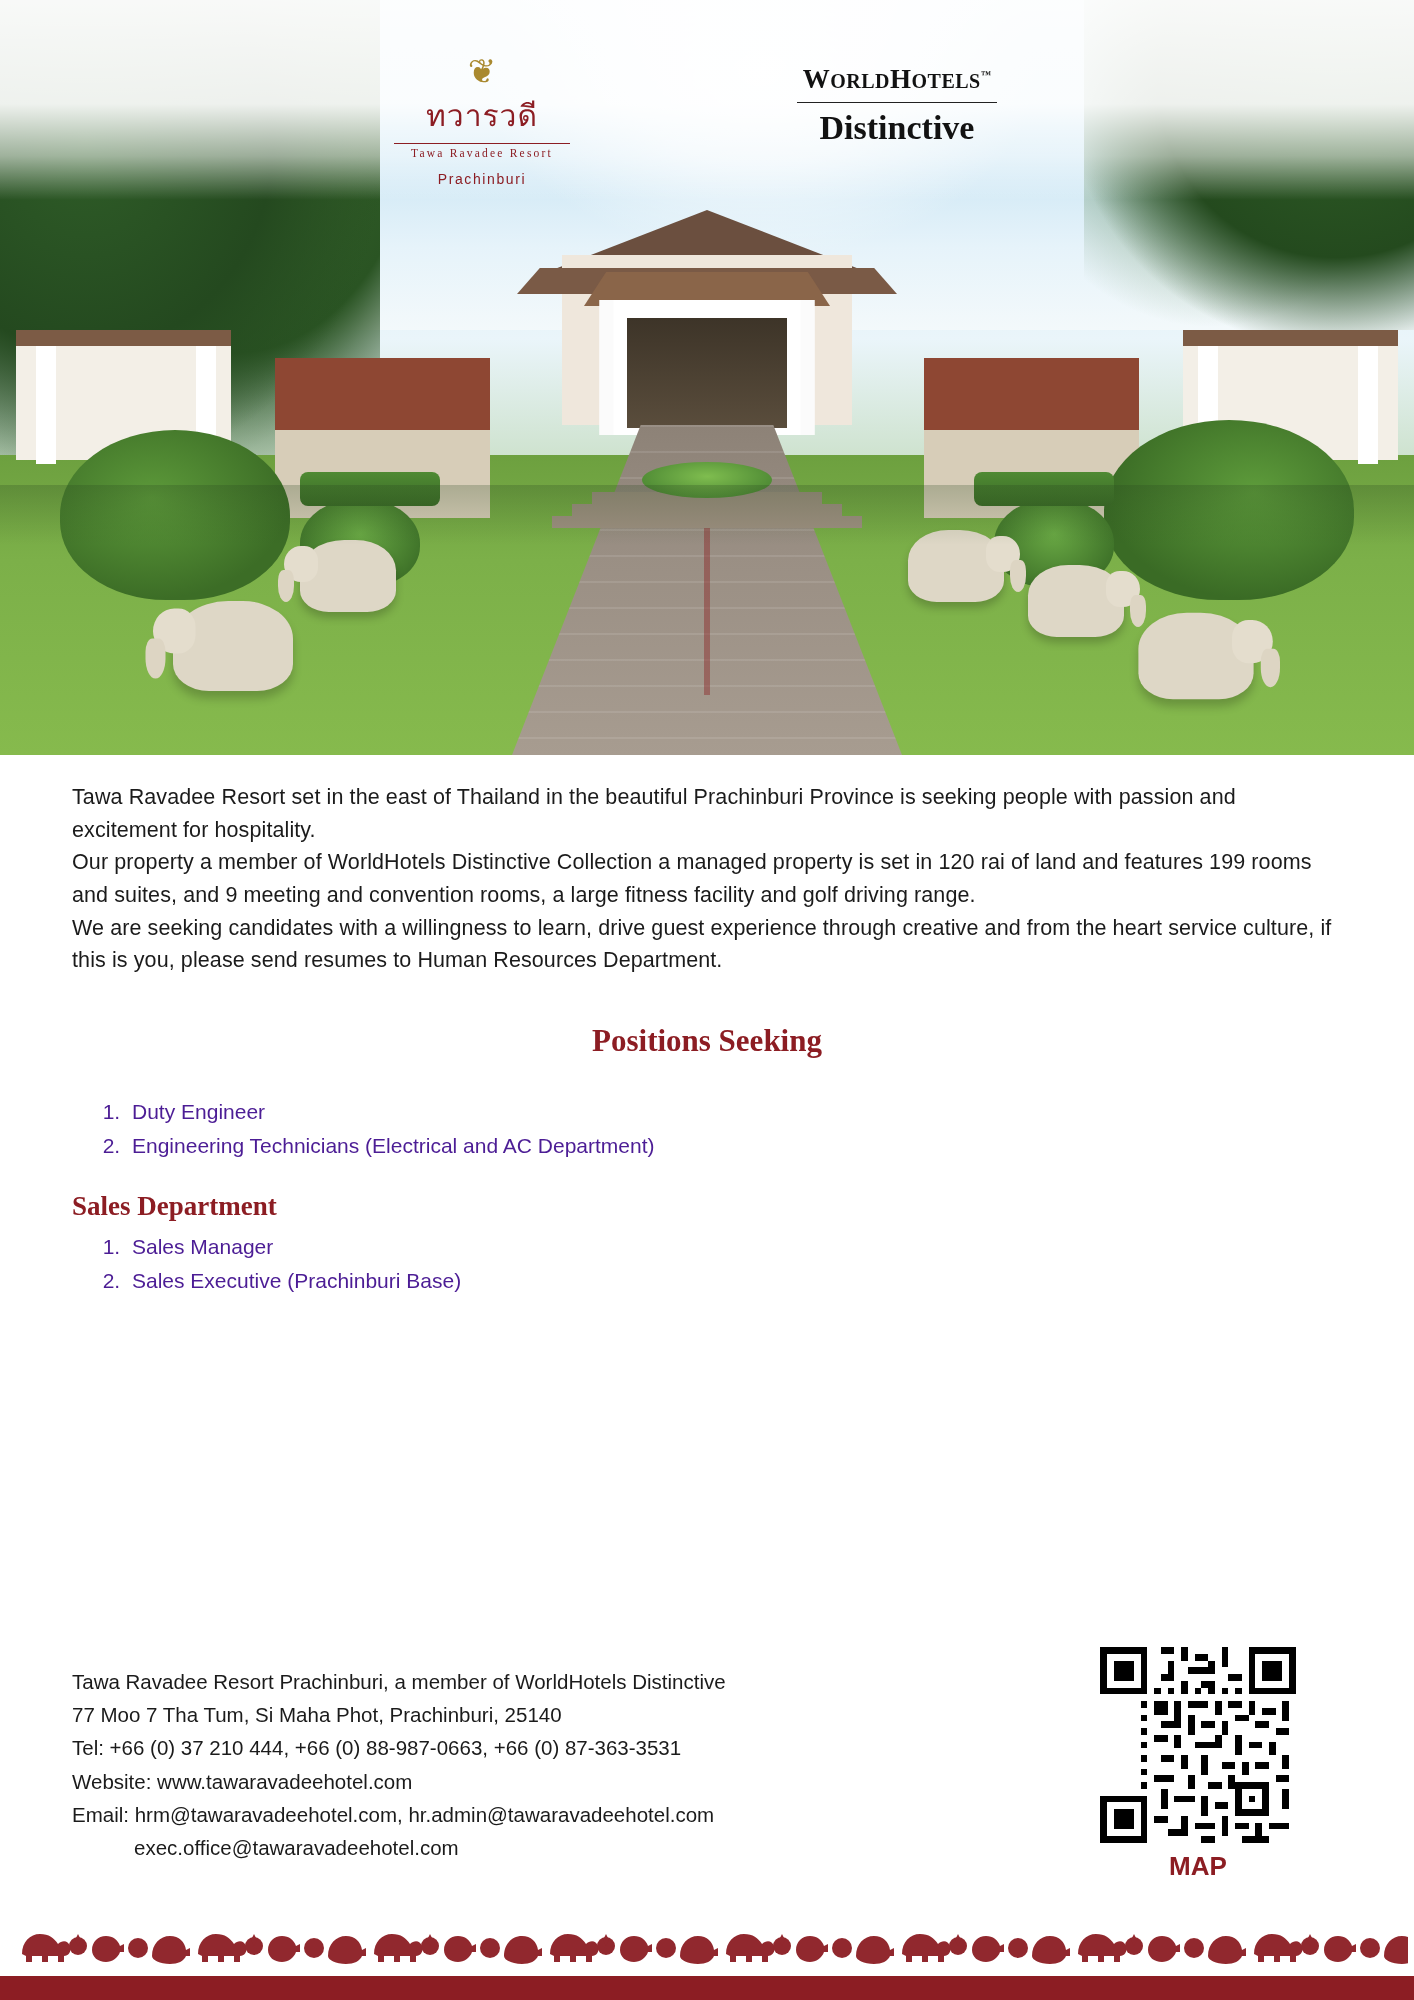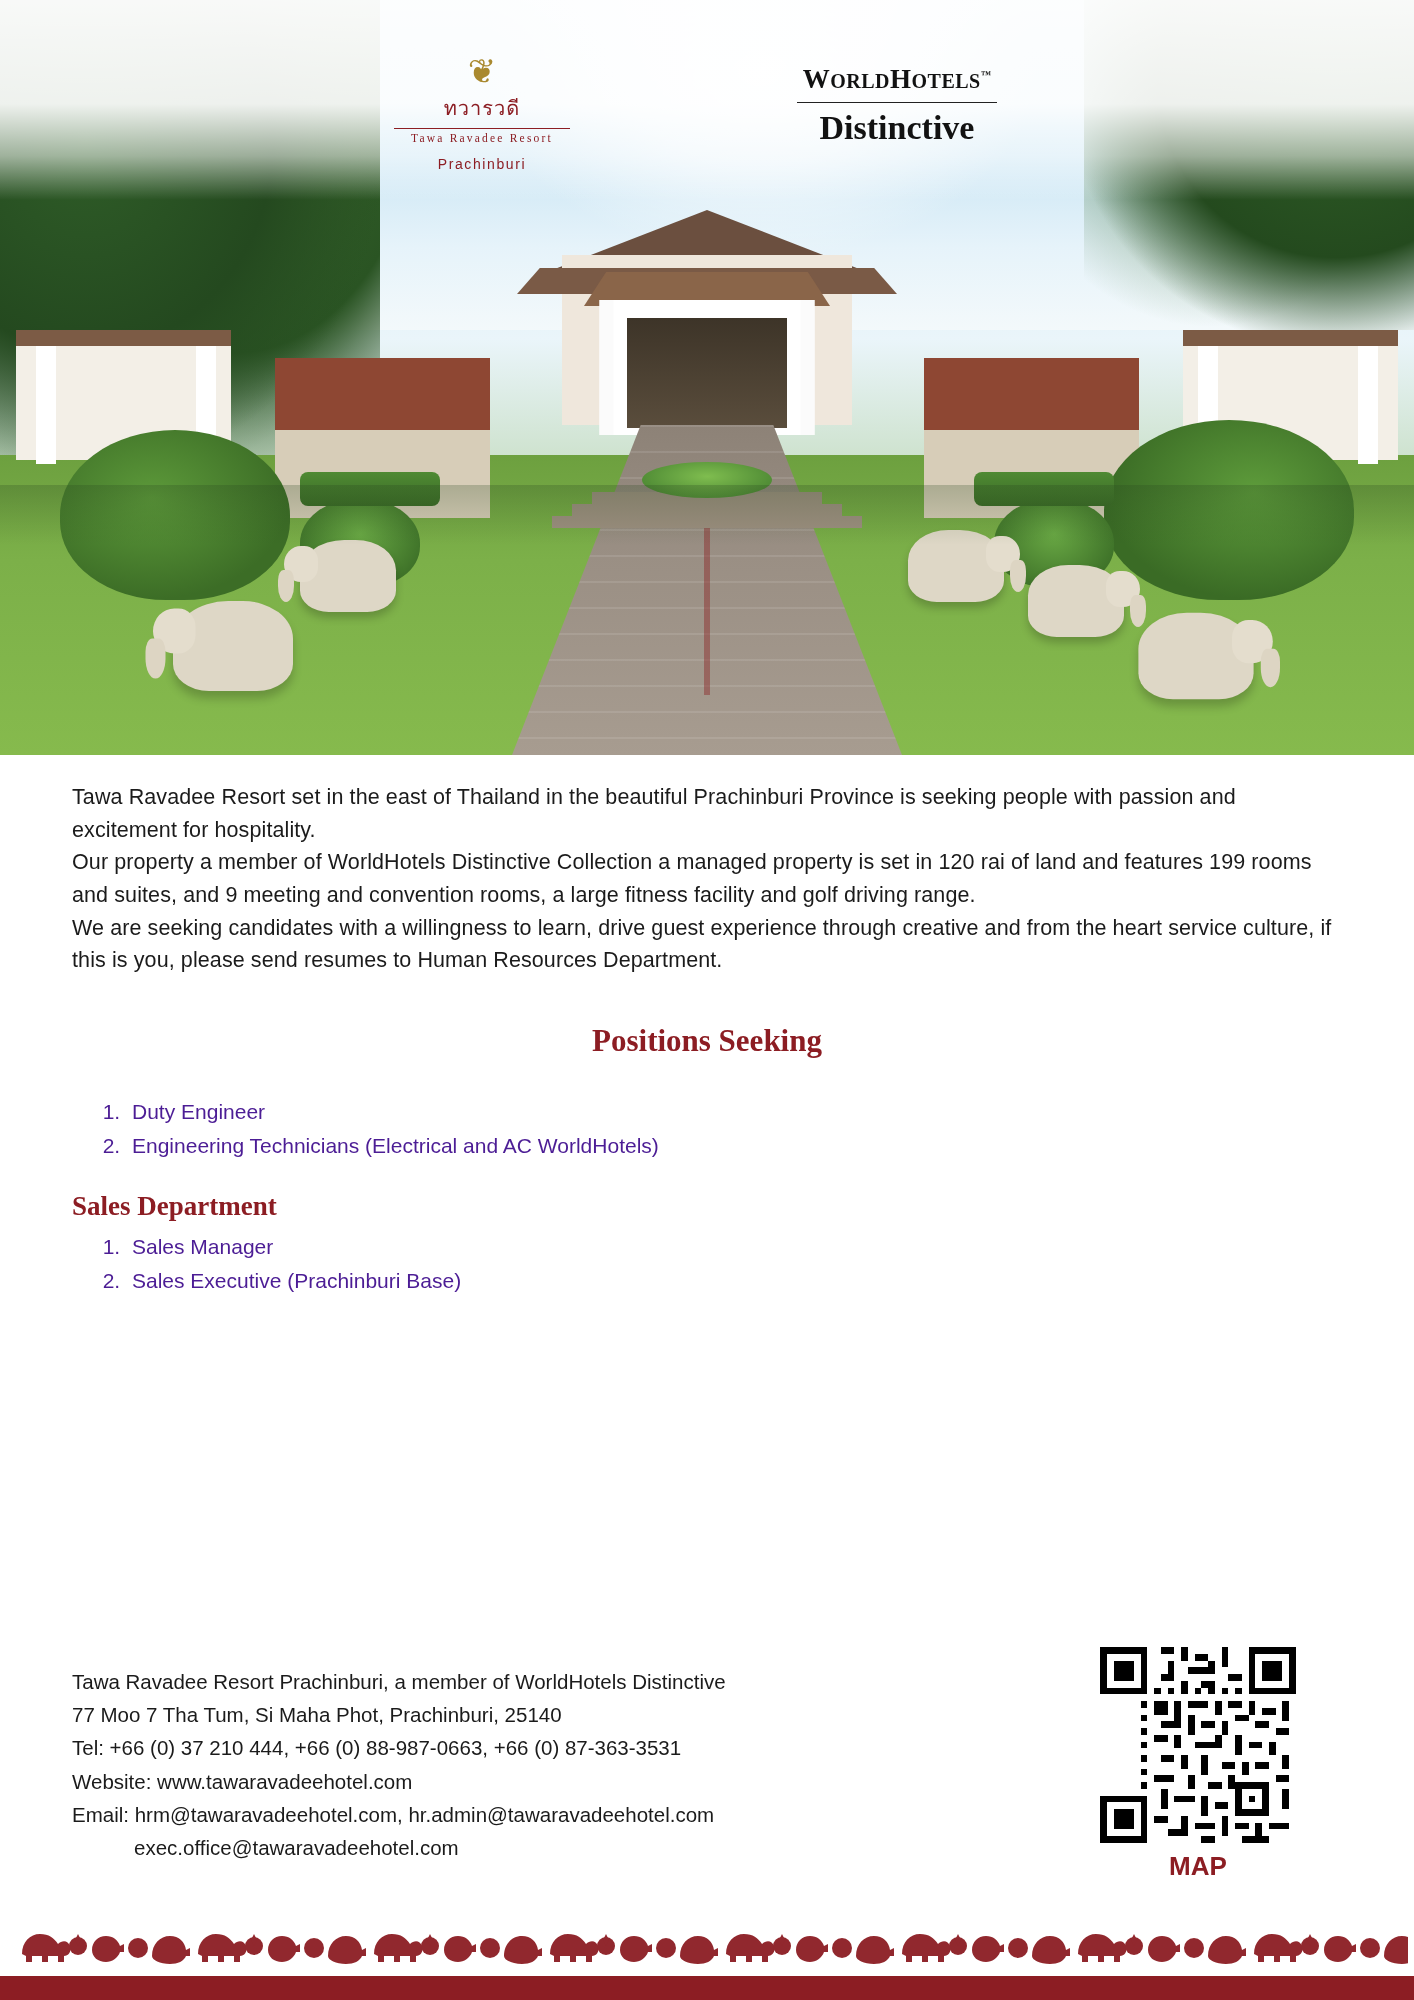--- a/index.html
+++ b/index.html
@@ -171,21 +171,21 @@
   .logo-strip {
     position: absolute; left: 0; top: 0; width: 100%; height: 200px;
     background: linear-gradient(to bottom, rgba(255,255,255,0.97) 0%, rgba(255,255,255,0.92) 52%, rgba(255,255,255,0.55) 78%, rgba(255,255,255,0) 100%);
   }
   .logos {
     position: absolute; left: 0; top: 54px; width: 100%;
     display: flex; justify-content: center; align-items: flex-start; gap: 150px;
   }
   .logo-left { text-align: center; width: 230px; }
   .logo-mark { font-size: 34px; color: #a9892f; line-height: 1; }
-  .logo-thai { font-size: 20px; color: #8c1d23; letter-spacing: 1px; margin-top: 4px; font-family: "DejaVu Sans", sans-serif; }
+  .logo-thai { font-size: 30px; color: #8c1d23; letter-spacing: 1px; margin-top: 4px; font-family: "DejaVu Sans", sans-serif; }
   .logo-rule { width: 176px; height: 1px; background: #8c1d23; margin: 4px auto 3px; }
   .logo-sub { font-size: 11.5px; color: #8c1d23; letter-spacing: 2.2px; font-family: Liberation Serif, serif; }
   .logo-loc { font-size: 14px; color: #8c1d23; letter-spacing: 1.6px; margin-top: 12px; font-family: Liberation Sans, sans-serif; }
   .logo-right { text-align: center; width: 300px; padding-top: 10px; }
   .wh-top { font-family: "Liberation Serif", serif; font-size: 27px; font-weight: 700; letter-spacing: 0.5px; color: #121212; text-align: center; }
   .wh-top .sm { font-size: 20px; }
   .wh-tm { font-size: 10px; vertical-align: super; }
   .wh-rule { width: 200px; height: 1px; background: #222; margin: 7px auto 6px; }
   .wh-bottom { font-family: "Liberation Serif", serif; font-size: 34px; font-weight: 700; color: #121212; }
 
@@ -354,21 +354,21 @@
       <p>Tawa Ravadee Resort set in the east of Thailand in the beautiful Prachinburi Province is seeking people with passion and excitement for hospitality.</p>
       <p>Our property a member of WorldHotels Distinctive Collection a managed property is set in 120 rai of land and features 199 rooms and suites, and 9 meeting and convention rooms, a large fitness facility and golf driving range.</p>
       <p>We are seeking candidates with a willingness to learn, drive guest experience through creative and from the heart service culture, if this is you, please send resumes to Human Resources Department.</p>
     </div>
 
     <div class="positions-title">Positions Seeking</div>
 
     <div>
       <ol class="jobs">
         <li>Duty Engineer</li>
-        <li>Engineering Technicians (Electrical and AC WorldHotels)</li>
+        <li>Engineering Technicians (Electrical and AC Department)</li>
       </ol>
     </div>
 
     <div>
       <div class="dept second">Sales Department</div>
       <ol class="jobs">
         <li>Sales Manager</li>
         <li>Sales Executive (Prachinburi Base)</li>
       </ol>
     </div>

